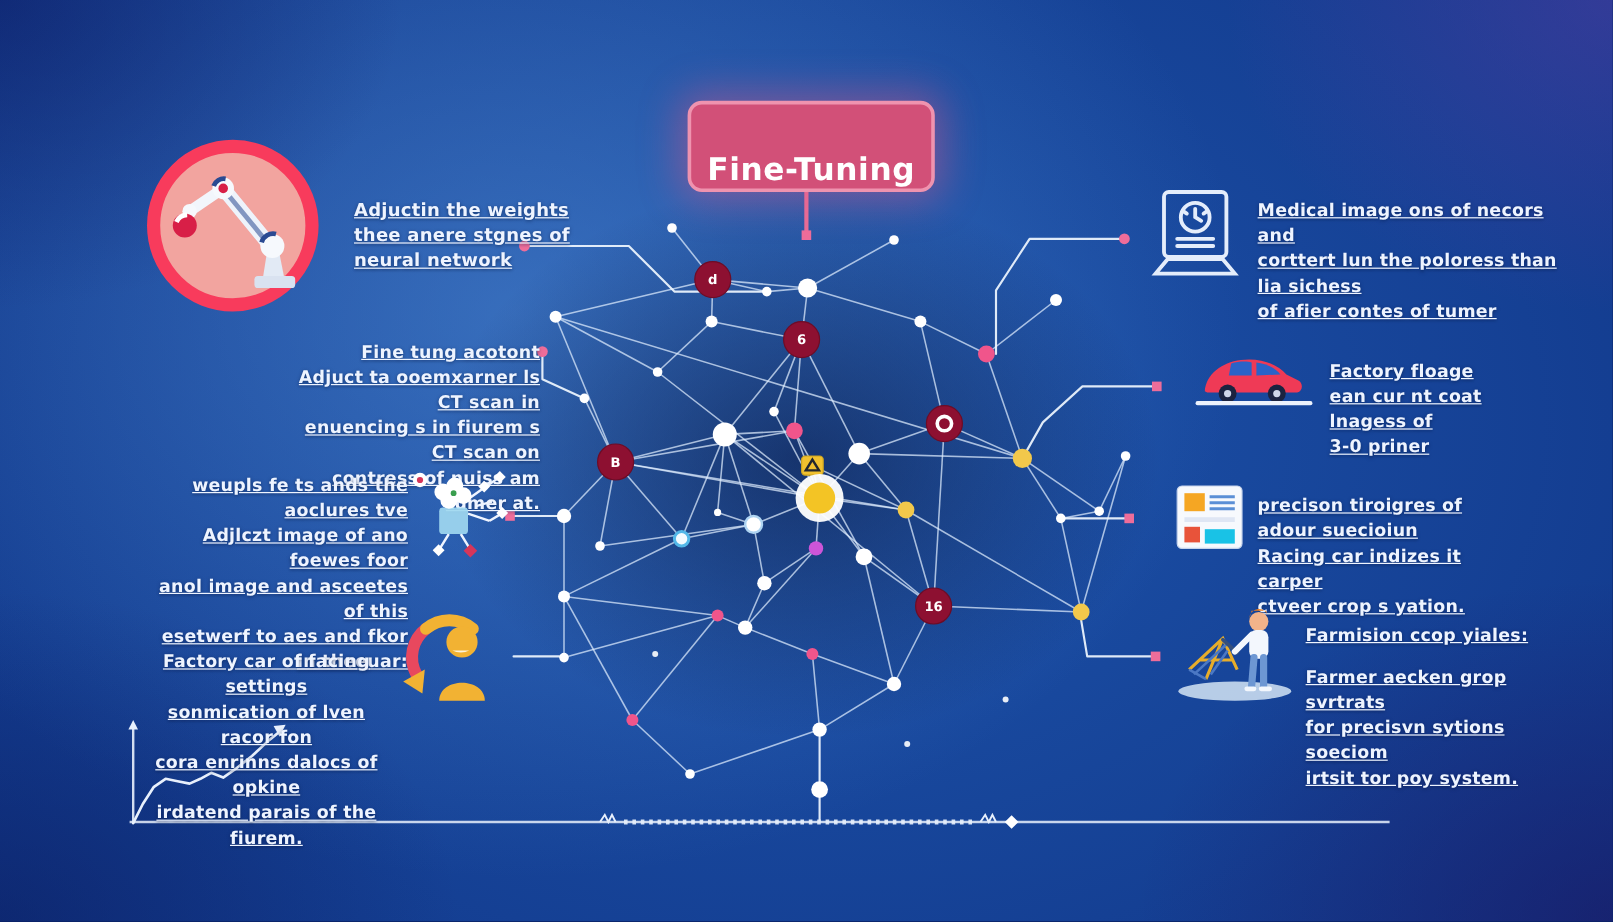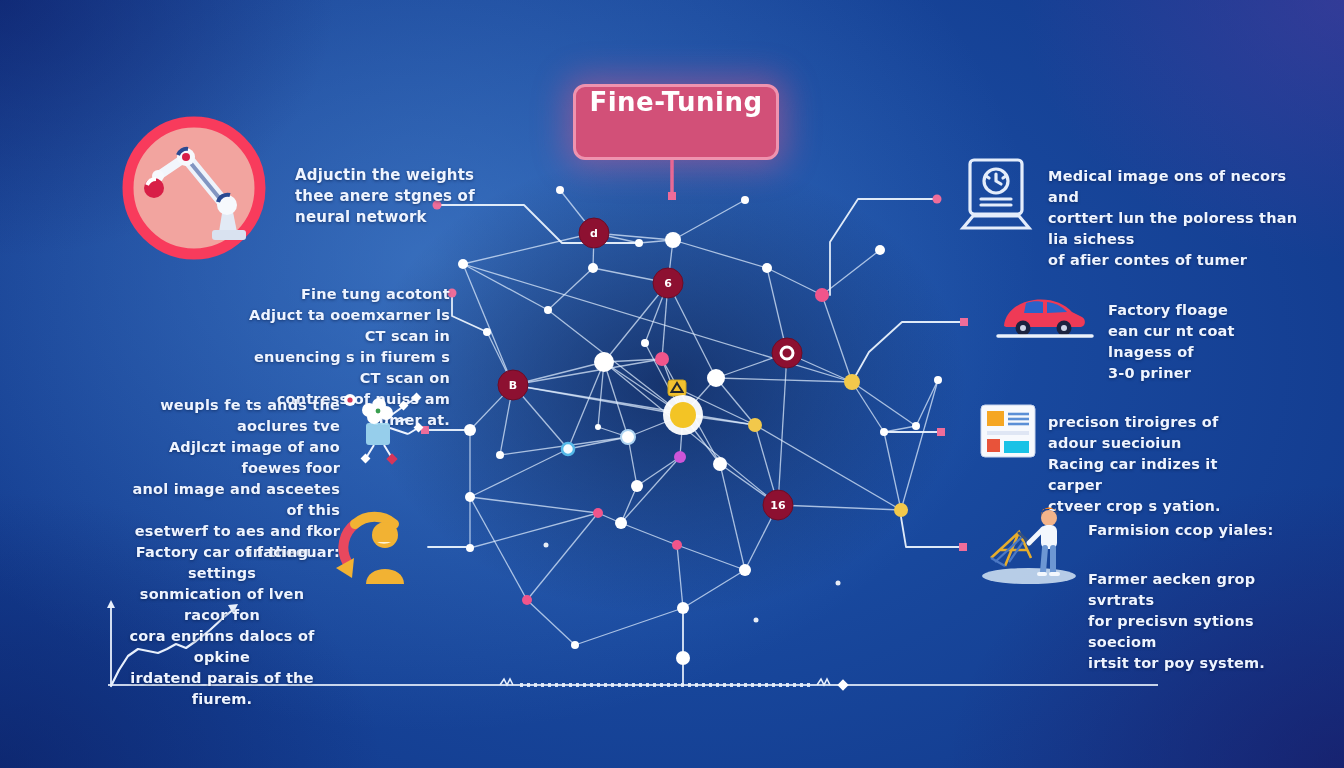--- a/index.html
+++ b/index.html
@@ -13,31 +13,32 @@
       radial-gradient(640px 460px at 0% 100%, rgba(10,25,90,.5), rgba(10,25,90,0) 60%),
       radial-gradient(560px 430px at 0% 0%, rgba(12,24,95,.5), rgba(12,24,95,0) 60%),
       radial-gradient(980px 760px at 32% 34%, rgba(92,152,222,.45), rgba(92,152,222,0) 62%),
       radial-gradient(1500px 1100px at 50% 46%, #1d54ab 0%, #12398c 55%, #0a2368 100%);
   }
   svg.full{position:absolute;left:0;top:0;}
   .title-box{
     position:absolute;left:573px;top:84px;width:200px;height:70px;
     background:#d25078;border:3px solid #ef93af;border-radius:12px;
     box-shadow:0 0 32px 8px rgba(236,86,134,.40);
-    display:flex;align-items:flex-start;justify-content:center;
+    display:flex;align-items:flex-end;justify-content:center;
     color:#ffffff;font-size:26px;font-weight:bold;letter-spacing:.5px;
   }
   .tblock{
     position:absolute;color:#eef4ff;font-weight:bold;
     font-size:14.5px;line-height:21px;letter-spacing:.2px;
     text-shadow:0 1px 3px rgba(3,20,60,.55);
+    text-decoration:underline;
   }
   .tblock.align-right{text-align:right;}
   .tblock.align-center{text-align:center;}
-  .tblock .gap{margin-top:28px;}
+  .tblock .gap{margin-top:14px;}
   .iconbox{position:absolute;}
 </style>
 </head>
 <body>
 
 <div class="stage">
 
   <svg class="full" id="net-svg" width="1344" height="768" viewBox="0 0 1344 768">
       <g>
         <line x1="673" y1="240" x2="594" y2="233" stroke="rgba(224,238,255,0.72)" stroke-width="1.3"></line>

